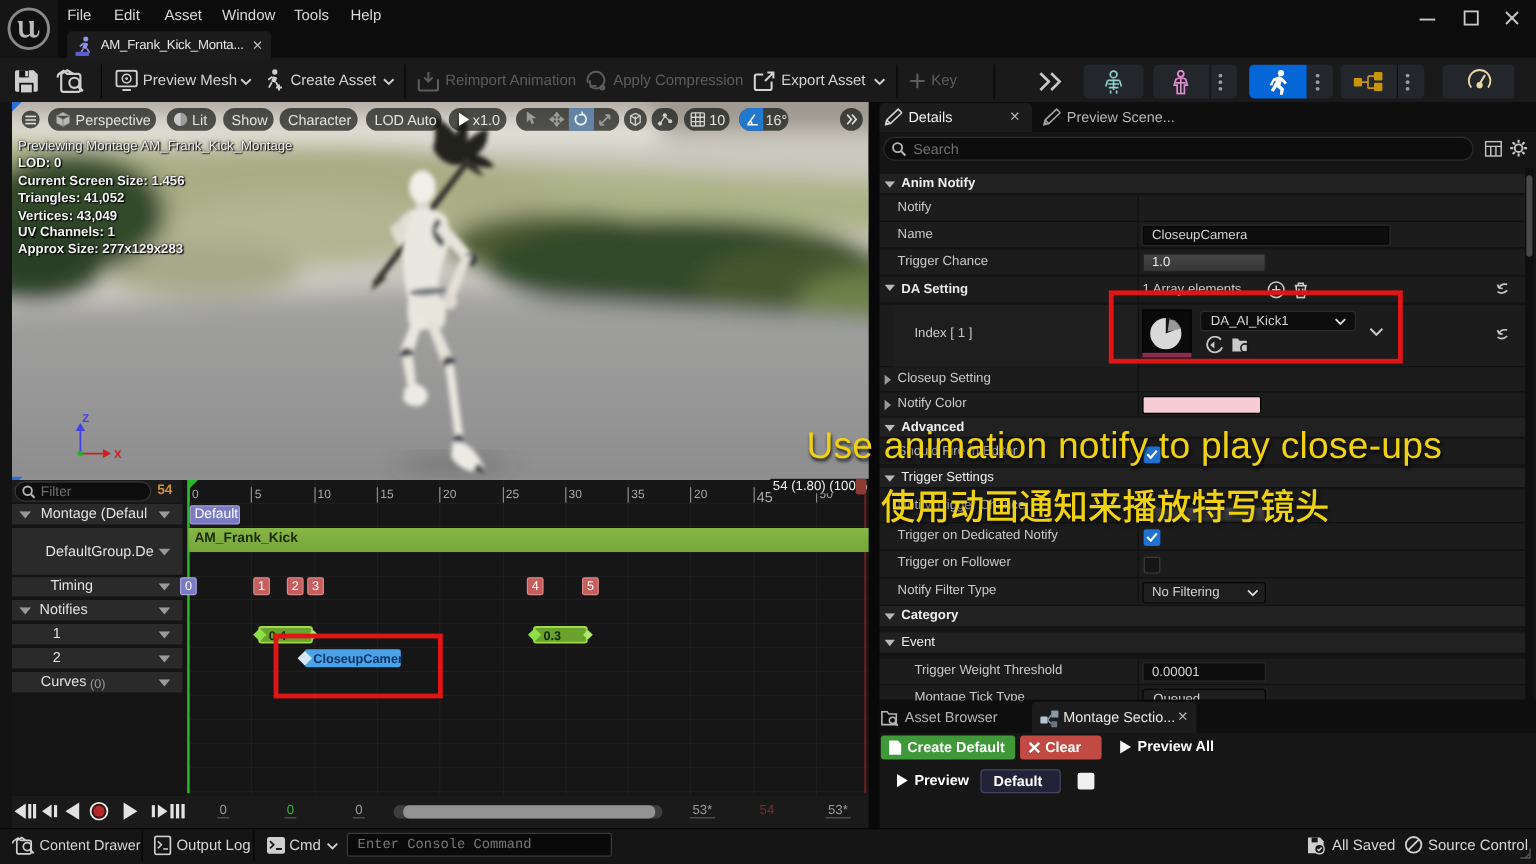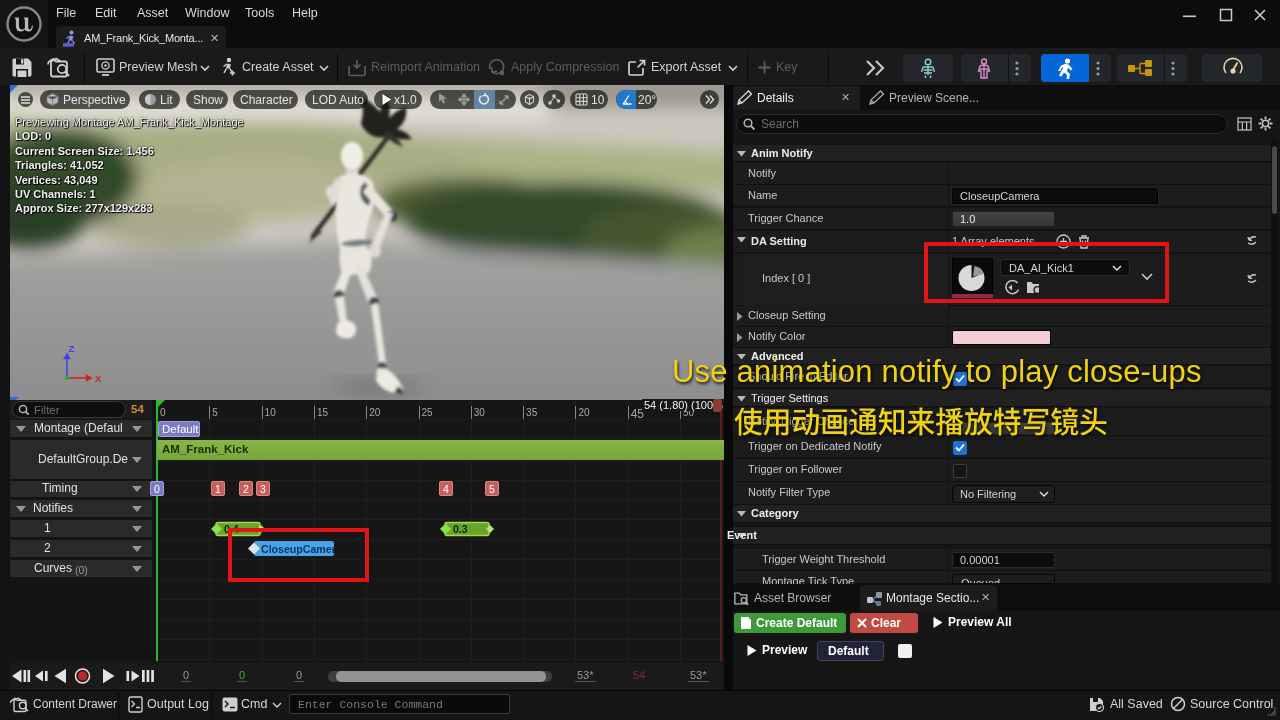--- a/index.html
+++ b/index.html
@@ -311,21 +311,21 @@
         <rect x="1" y="1" width="11" height="11" rx="1"></rect>
         <path d="M1 4.7 l11 0 M1 8.4 l11 0 M4.7 1 l0 11 M8.4 1 l0 11"></path>
       </g>
     </svg>
 <div class="ab tx" style="left:591px;top:93px;font-size:12px;color:#e2e2e2">10</div>
 <div style="background:rgba(20,21,19,0.70);border-radius:10px;height:19px;position:absolute;top:90px;left:616px;width:41px"></div>
 <div class="ab" style="left:616px;top:90px;width:20px;height:19px;border-radius:10px 0 0 10px;background:#2278cc"></div>
 <svg class="ab" style="left:621px;top:94px" width="12" height="11">
       <path d="M2 10 L10.5 10 M2 10 L8 1.5 M5.5 10 A5 5 0 0 0 4.5 6.8" stroke="#fff" stroke-width="1.3" fill="none"></path>
     </svg>
-<div class="ab tx" style="left:638px;top:93px;font-size:12px;color:#e2e2e2">20°</div>
+<div class="ab tx" style="left:638px;top:93px;font-size:12px;color:#e2e2e2">16°</div>
 <div class="ab" style="left:700px;top:90px;width:19px;height:19px;border-radius:50%;background:rgba(28,29,27,0.75)"></div>
 <svg class="ab" style="left:705px;top:94px" width="10" height="11">
       <path d="M1 1.5 l3.5 4 l-3.5 4 M5 1.5 l3.5 4 l-3.5 4" stroke="#ddd" stroke-width="1.4" fill="none"></path>
     </svg>
 
 <div class="ab tx" style="left:15px;top:116.0px;font-size:11px;font-weight:normal;color:#f2f2f2;text-shadow:1px 1px 1px #000,0 0 2px #000">Previewing Montage AM_Frank_Kick_Montage</div>
 <div class="ab tx" style="left:15px;top:130.4px;font-size:11px;font-weight:bold;color:#f2f2f2;text-shadow:1px 1px 1px #000,0 0 2px #000">LOD: 0</div>
 <div class="ab tx" style="left:15px;top:144.8px;font-size:11px;font-weight:bold;color:#f2f2f2;text-shadow:1px 1px 1px #000,0 0 2px #000">Current Screen Size: 1.456</div>
 <div class="ab tx" style="left:15px;top:159.2px;font-size:11px;font-weight:bold;color:#f2f2f2;text-shadow:1px 1px 1px #000,0 0 2px #000">Triangles: 41,052</div>
 <div class="ab tx" style="left:15px;top:173.6px;font-size:11px;font-weight:bold;color:#f2f2f2;text-shadow:1px 1px 1px #000,0 0 2px #000">Vertices: 43,049</div>
@@ -583,21 +583,21 @@
     </svg>
 <svg class="ab" style="left:1246px;top:235px" width="12" height="12" viewBox="0 0 12 12">
       <path d="M10 2 Q5 1 3 5 M3 5 l-1-3 M3 5 l3.2 0.4" fill="none" stroke="#c9c9c9" stroke-width="1.4"></path>
       <path d="M2 8 q4 3 8-1" fill="none" stroke="#c9c9c9" stroke-width="1.4"></path>
     </svg>
 
 
 <div class="ab" style="left:733px;top:254px;width:539px;height:52px;background:#1c1c1c;border-bottom:1px solid #111"></div>
 <div class="ab" style="left:948px;top:254px;width:1px;height:52px;background:#111"></div>
 <div class="ab" style="left:744px;top:254px;width:204px;height:52px;background:#1e1e1e"></div>
-<div class="ab tx" style="left:762px;top:272px;font-size:11px;color:#c9c9c9">Index [ 0 ]</div>
+<div class="ab tx" style="left:762px;top:272px;font-size:11px;color:#c9c9c9">Index [ 1 ]</div>
 <div class="ab" style="left:952px;top:258px;width:41px;height:40px;background:#0a0a0a;border:1px solid #000"></div>
 <svg class="ab" style="left:956px;top:261px" width="33" height="33" viewBox="0 0 33 33">
  <circle cx="15.5" cy="17" r="13" fill="#d9d9d9"></circle>
  <path d="M15.5 17 L15.5 3.8 A13.2 13.2 0 0 1 27.8 12 Z" fill="#141414"></path>
  <path d="M17 15.2 L18.5 5 A12 12 0 0 1 28 13 Z" fill="#999"></path>
 </svg>
 <div class="ab" style="left:952px;top:294px;width:41px;height:4px;background:#8d2c52"></div>
 <div class="ab" style="left:1000px;top:259px;width:130px;height:17px;background:#0d0d0d;border:1px solid #2a2a2a;border-radius:3px"></div>
 <div class="ab tx" style="left:1009px;top:262px;font-size:11px;color:#d5d5d5">DA_AI_Kick1</div>
 <svg class="ab" style="left:1112px;top:265px" width="10" height="7">
@@ -652,21 +652,21 @@
 <div class="ab" style="left:952px;top:485px;width:103px;height:18px;background:#1e1e1e;border:1px solid #060606;border-radius:3px"></div>
 <div class="ab tx" style="left:960px;top:488px;font-size:11px;color:#d2d2d2">No Filtering</div>
 <svg class="ab" style="left:1039px;top:491px" width="10" height="7">
       <path d="M1 1 l4 4 l4-4" fill="none" stroke="#ddd" stroke-width="1.5"></path>
     </svg>
 <div class="ab" style="left:733px;top:505px;width:539px;height:18px;background:#212121;border-bottom:1px solid #101010"></div><svg class="ab" style="left:737px;top:511px" width="9" height="6">
       <path d="M0 0 l9 0 l-4.5 5.5 z" fill="#b8b8b8"></path>
     </svg><div class="ab tx" style="left:751px;top:507px;font-size:11px;font-weight:bold;color:#efefef">Category</div>
 <div class="ab" style="left:733px;top:527px;width:539px;height:18px;background:#212121;border-bottom:1px solid #101010"></div><svg class="ab" style="left:737px;top:533px" width="9" height="6">
       <path d="M0 0 l9 0 l-4.5 5.5 z" fill="#b8b8b8"></path>
-    </svg><div class="ab tx" style="left:727px;top:529px;font-size:11px;font-weight:bold;color:#efefef">Event</div>
+    </svg><div class="ab tx" style="left:751px;top:529px;font-size:11px;font-weight:normal;color:#efefef">Event</div>
 <div class="ab" style="left:733px;top:549px;width:539px;height:22px;background:#1c1c1c;border-bottom:1px solid #111"></div><div class="ab" style="left:948px;top:549px;width:1px;height:22px;background:#111"></div><div class="ab tx" style="left:762px;top:553px;font-size:11px;color:#c9c9c9">Trigger Weight Threshold</div>
 <div class="ab" style="left:952px;top:552px;width:103px;height:16px;background:#0d0d0d;border:1px solid #2a2a2a;border-radius:2px"></div>
 <div class="ab tx" style="left:960px;top:554px;font-size:11px;color:#d2d2d2">0.00001</div>
 <div class="ab" style="left:733px;top:571px;width:539px;height:13px;background:#1c1c1c;border-bottom:1px solid #111"></div><div class="ab" style="left:948px;top:571px;width:1px;height:13px;background:#111"></div><div class="ab tx" style="left:762px;top:570px;font-size:11px;color:#c9c9c9"></div>
 <div class="ab" style="left:733px;top:571px;width:539px;height:13px;overflow:hidden">
       <div class="ab tx" style="left:29px;top:4px;font-size:11px;color:#c9c9c9">Montage Tick Type</div>
     </div>
 <div class="ab" style="left:952px;top:574px;width:103px;height:10px;background:#1e1e1e;border:1px solid #060606;border-radius:3px 3px 0 0;overflow:hidden">
       <span style="position:absolute;left:8px;top:2px;font-size:11px;color:#d2d2d2">Queued</span>
     </div>

